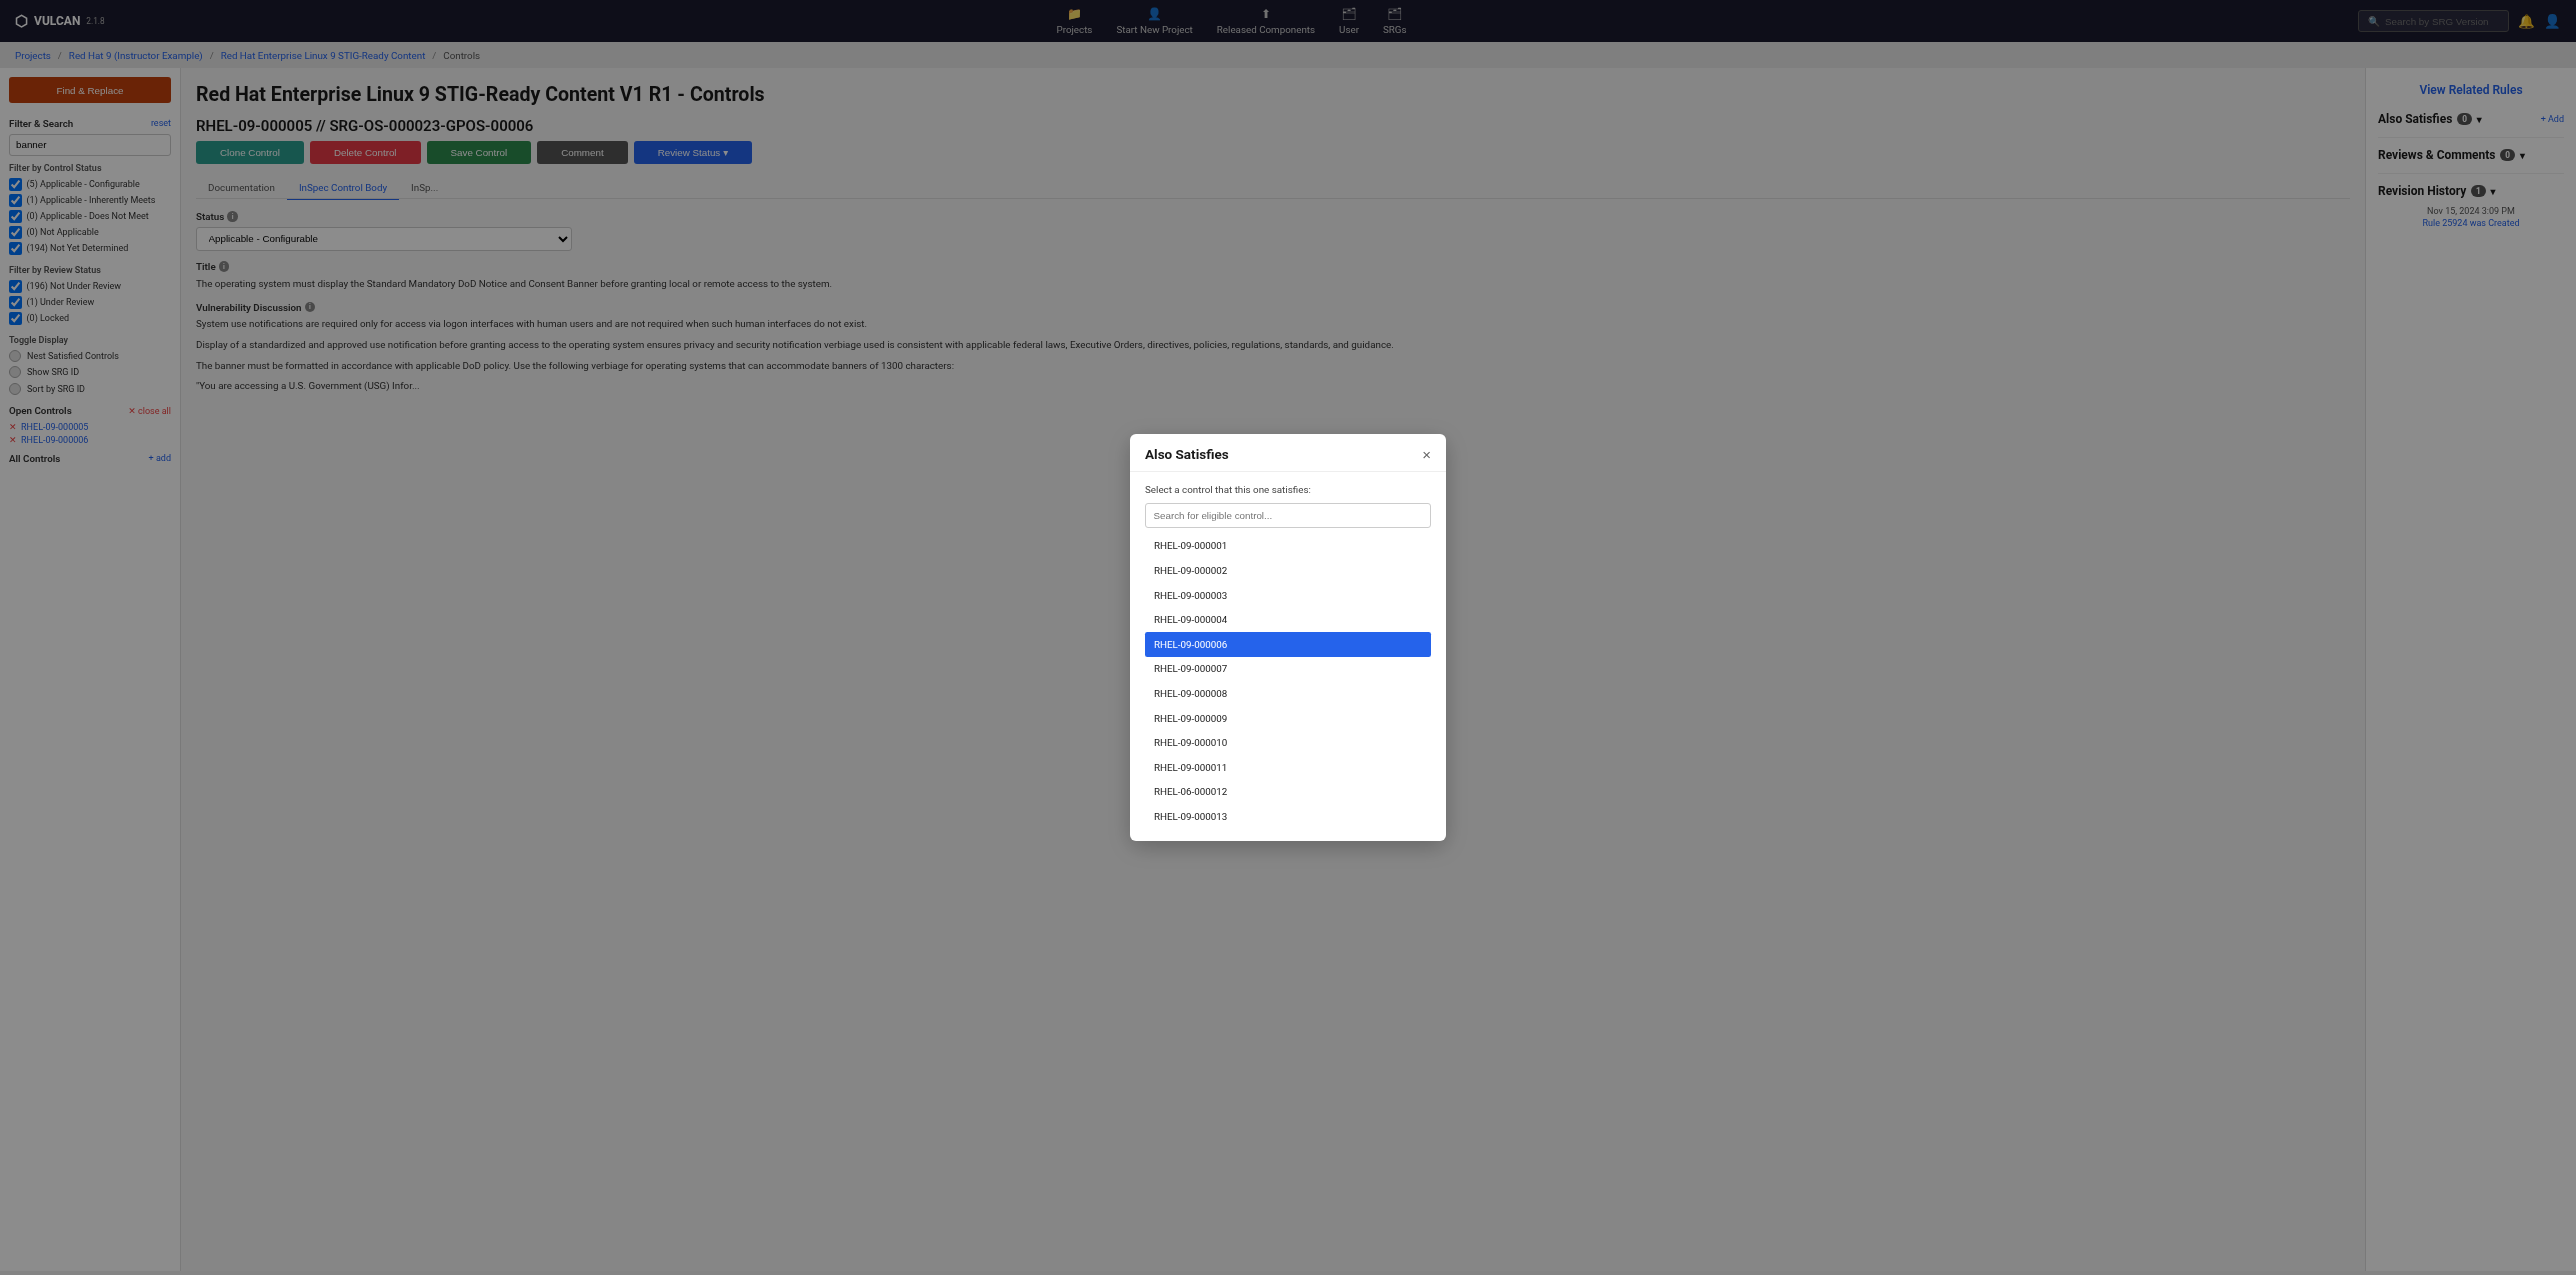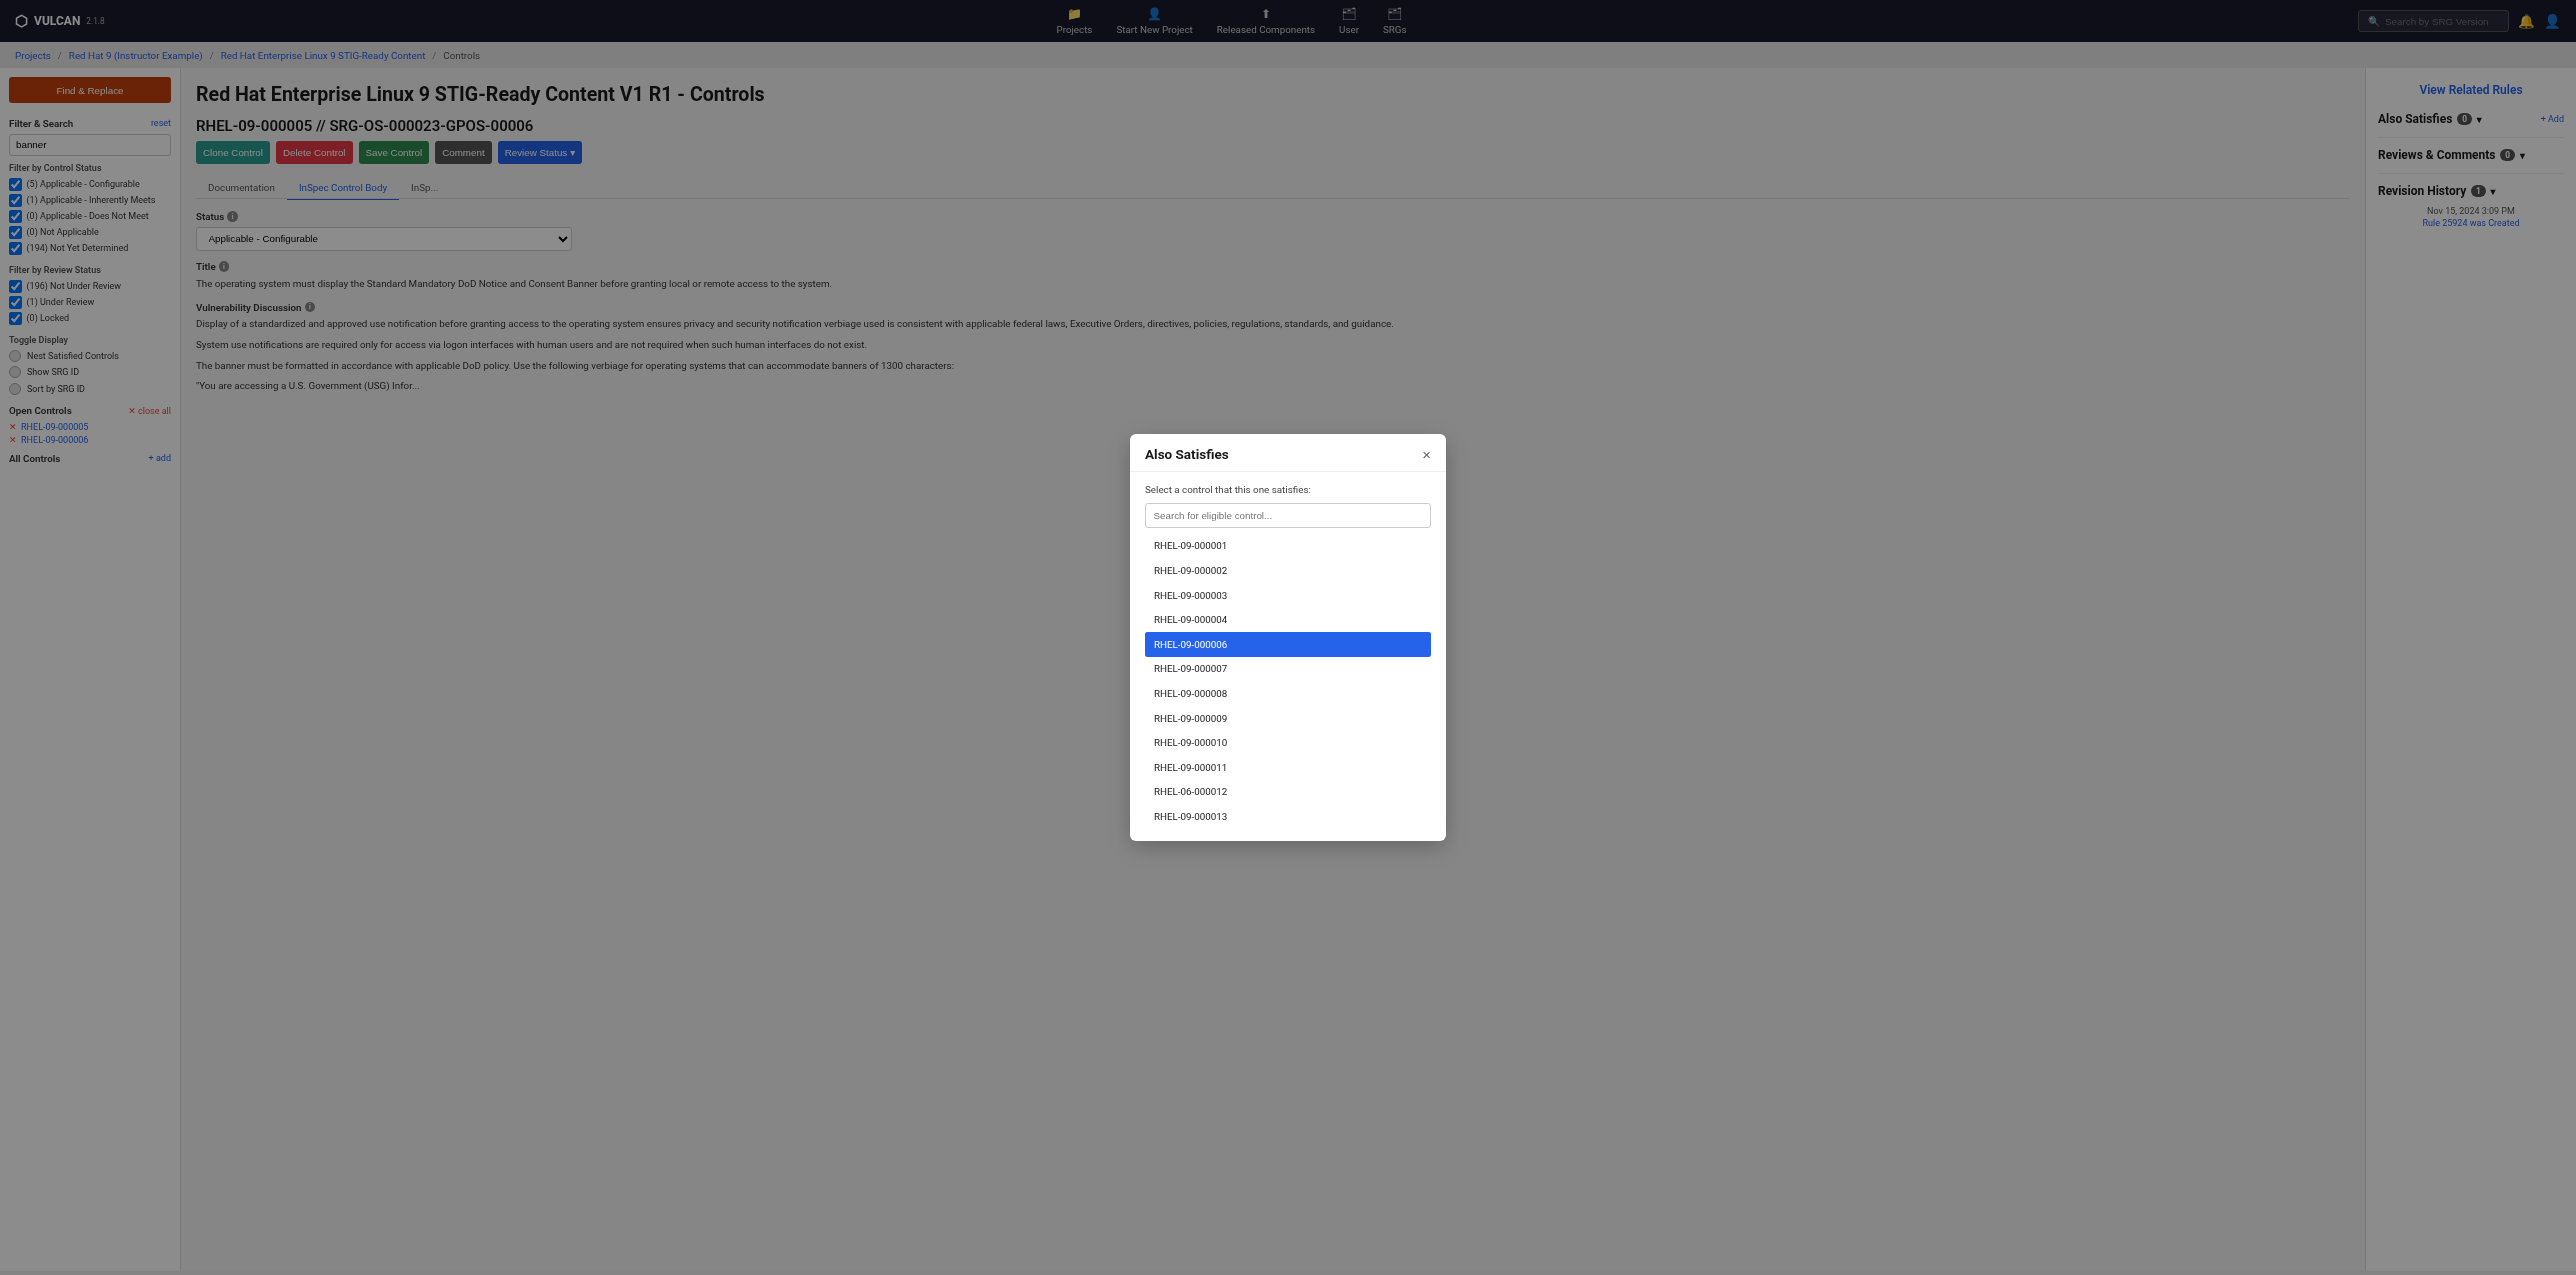--- a/index.html
+++ b/index.html
@@ -228,21 +228,21 @@
       color: #666;
       margin-bottom: 10.5px;
     }
     .action-btns {
       display: flex;
       gap: 6px;
       margin-bottom: 12px;
       flex-wrap: wrap;
     }
     .btn {
-      padding: 6px 7px;
+      padding: 6px 24px;
       border-radius: 3px;
       border: none;
       font-size: 9.8px;
       cursor: pointer;
       font-weight: 500;
     }
     .btn-teal { background: #2a9d8f; color: #fff; }
     .btn-red { background: #e63946; color: #fff; }
     .btn-green { background: #2d8a4e; color: #fff; }
     .btn-gray { background: #555; color: #fff; }
@@ -592,22 +592,22 @@
         <span class="info-icon">i</span>
       </div>
       <div class="field-value">The operating system must display the Standard Mandatory DoD Notice and Consent Banner before granting local or remote access to the system.</div>
     </div>
 
     <div class="field-block">
       <div class="field-label">
         <span>Vulnerability Discussion</span>
         <span class="info-icon">i</span>
       </div>
+      <div class="field-value" style="margin-bottom:6px;">System use notifications are required only for access via logon interfaces with human users and are not required when such human interfaces do not exist.</div>
       <div class="field-value" style="margin-bottom:6px;">Display of a standardized and approved use notification before granting access to the operating system ensures privacy and security notification verbiage used is consistent with applicable federal laws, Executive Orders, directives, policies, regulations, standards, and guidance.</div>
-      <div class="field-value" style="margin-bottom:6px;">System use notifications are required only for access via logon interfaces with human users and are not required when such human interfaces do not exist.</div>
       <div class="field-value" style="margin-bottom:6px;">The banner must be formatted in accordance with applicable DoD policy. Use the following verbiage for operating systems that can accommodate banners of 1300 characters:</div>
       <div class="field-value">"You are accessing a U.S. Government (USG) Infor...</div>
     </div>
   </main>
 
   <aside class="right-panel">
     <a class="view-related-rules">View Related Rules</a>
 
     <div class="panel-section-header">
       <span class="panel-section-title">

